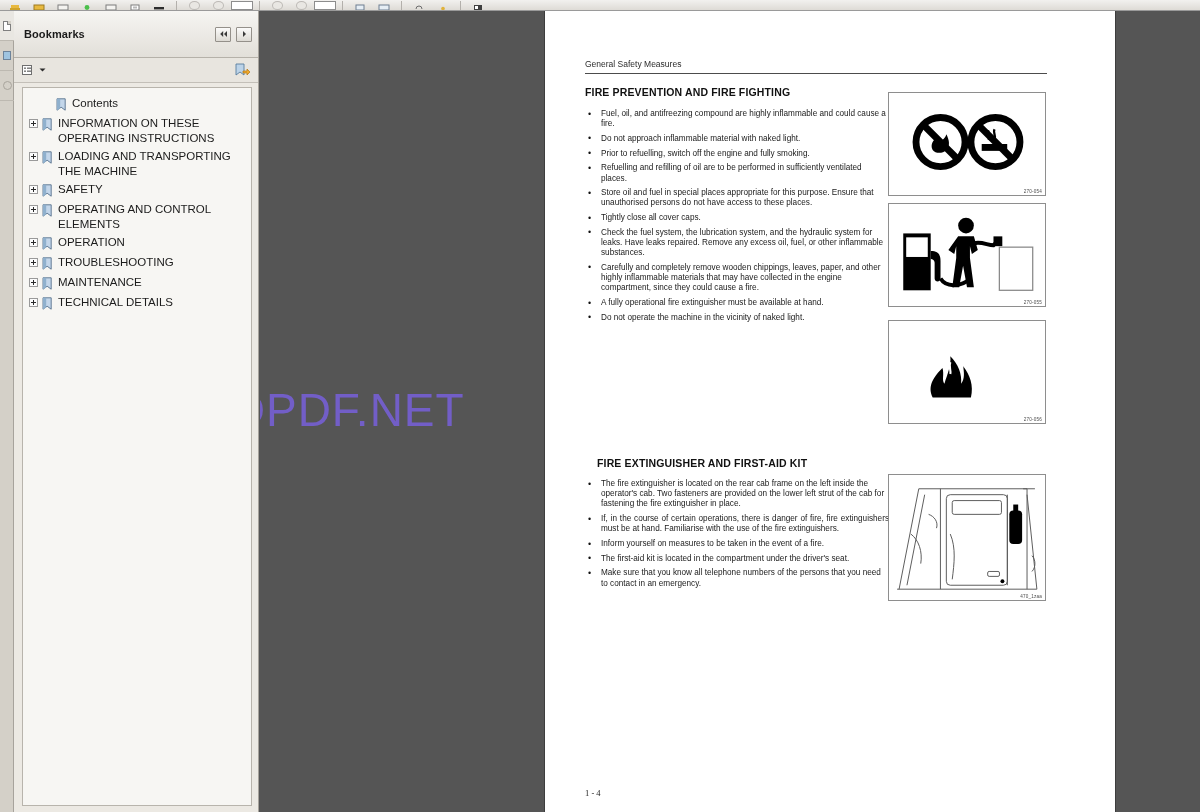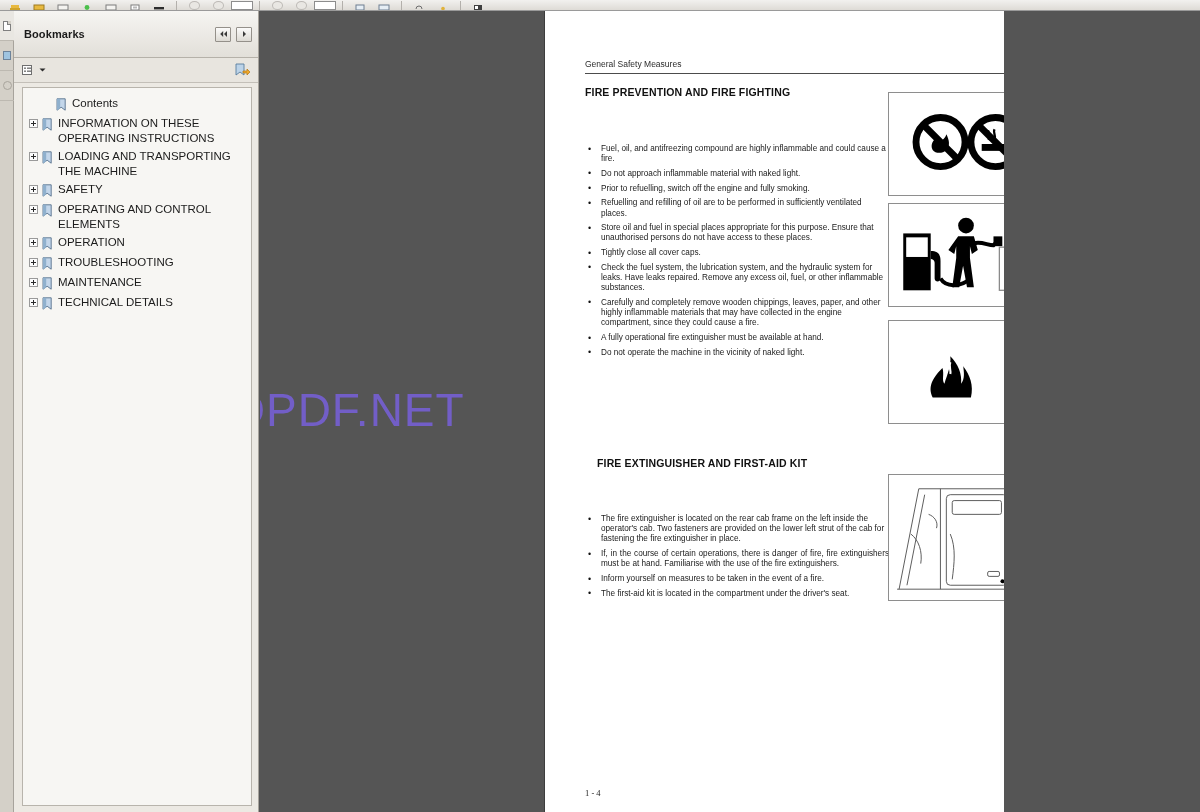--- a/index.html
+++ b/index.html
@@ -96,21 +96,21 @@
   }
   .expander.hidden { border: none; background: transparent; }
   .bmicon { width: 11px; height: 13px; margin: 1px 5px 0 1px; flex: 0 0 11px; }
   .bm-label {
     font-size: 11.5px; color: #1c1c1c; line-height: 15px; max-width: 192px;
     font-family: "Liberation Sans", sans-serif;
   }
 
   
   .viewer {
-    position: absolute; left: 260px; top: 11px; width: 744px; height: 801px;
+    position: absolute; left: 260px; top: 11px; width: 940px; height: 801px;
     background: #555555; overflow: hidden;
   }
   .page {
     position: absolute; left: 285px; top: 0px; width: 570px; height: 812px;
     background: #ffffff; box-shadow: 0 0 0 1px #3d3d3d;
   }
   .page-inner { position: relative; width: 100%; height: 100%; padding: 0; }
 
   .running-head {
     position: absolute; left: 40px; top: 48px; width: 462px;
@@ -119,21 +119,21 @@
   .head-rule {
     position: absolute; left: 40px; top: 62px; width: 462px; height: 1px; background: #4c4c4c;
   }
 
   .sec-title {
     position: absolute; font-size: 10.5px; font-weight: bold; color: #111; letter-spacing: .15px;
   }
   #sec1-title { left: 40px; top: 75px; }
   #sec2-title { left: 52px; top: 446px; }
 
-  ul.bullets { list-style: none; position: absolute; width: 304px; margin-top: 35px; }
+  ul.bullets { list-style: none; position: absolute; width: 304px; }
   #sec1-bullets { left: 40px; top: 98px; }
   #sec2-bullets { left: 40px; top: 468px; }
   ul.bullets li {
     position: relative; padding-left: 16px; margin-bottom: 4.5px;
     font-size: 8.2px; line-height: 10.2px; color: #1a1a1a; text-align: left;
   }
   ul.bullets li:before {
     content: '\2022'; position: absolute; left: 3px; top: -0.5px; font-size: 9px; color: #111;
   }
   ul.bullets li.just { text-align: justify; }
@@ -406,20 +406,21 @@
             <li>A fully operational fire extinguisher must be available at hand.</li>
             <li>Do not operate the machine in the vicinity of naked light.</li>
           </ul>
 
         <div class="sec-title" id="sec2-title">FIRE EXTINGUISHER AND FIRST-AID KIT</div>
         <ul class="bullets" id="sec2-bullets">
             <li>The fire extinguisher is located on the rear cab frame on the left inside the operator's cab. Two fasteners are provided on the lower left strut of the cab for fastening the fire extinguisher in place.</li>
             <li class="just">If, in the course of certain operations, there is danger of fire, fire extinguishers must be at hand. Familiarise with the use of the fire extinguishers.</li>
             <li>Inform yourself on measures to be taken in the event of a fire.</li>
             <li>The first-aid kit is located in the compartment under the driver's seat.</li>
+            <li>Make sure that you know all telephone numbers of the persons that you need to contact in an emergency.</li>
           </ul>
 
         <div class="figbox" id="fig1">
           <svg width="100%" height="100%" viewBox="0 0 158 104">
             <g>
               <circle cx="52" cy="50" r="25" fill="none" stroke="#000" stroke-width="7"></circle>
               <path d="M44 58c-3-6 1-10 4-13 1 4 3 3 4 6 2-4 5-5 6-9 3 6 4 12 0 16-4 4-11 4-14 0z" fill="#000"></path>
               <line x1="35" y1="33" x2="69" y2="67" stroke="#000" stroke-width="7"></line>
             </g>
             <g>

